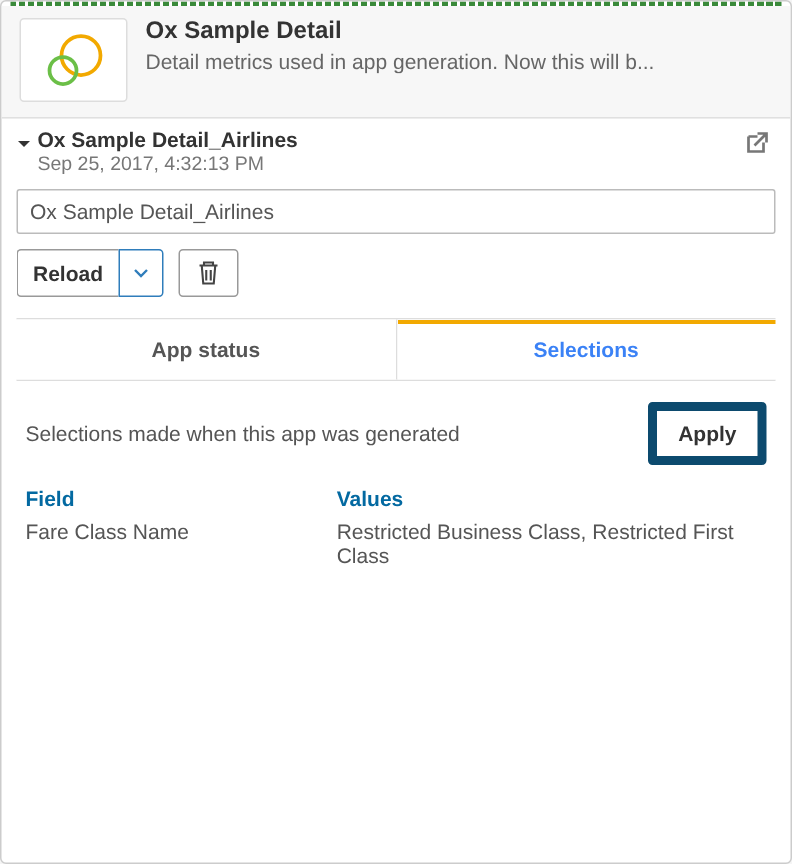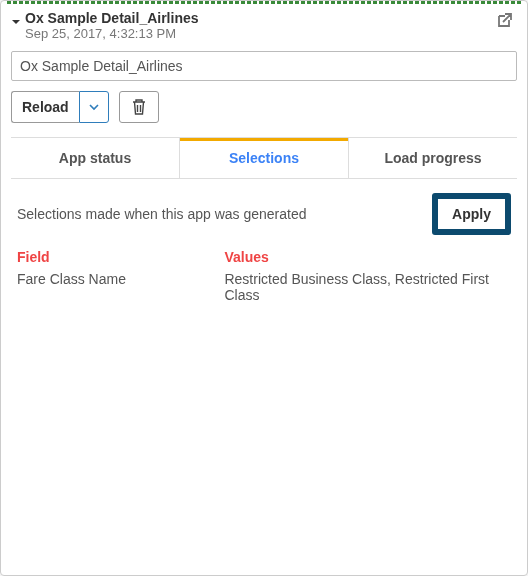--- a/index.html
+++ b/index.html
@@ -136,32 +136,44 @@
   border: 6px solid #0c4a6e;
   border-radius: 3px;
   font-size: 14px;
   font-weight: 700;
   color: #333;
   padding: 7px 14px;
   cursor: pointer;
 }
 .table { width: 100%; }
 .thead { display: flex; margin-bottom: 6px; }
-.th { font-size: 14px; font-weight: 700; color: #ef4444; }
+.th { font-size: 14px; font-weight: 700; color: #0369a1; }
 .th.field, .td.field { width: 42%; }
 .th.values, .td.values { width: 58%; }
 .trow { display: flex; margin-bottom: 6px; }
 .td { font-size: 14px; color: #555; padding-right: 8px; }
 </style>
 </head>
 <body>
 
 <div class="panel">
   <div class="top-green"></div>
 
+  <div class="header">
+    <div class="logo-box">
+      <svg width="48" height="40" viewBox="0 0 48 40">
+        <circle cx="29" cy="17" r="13" fill="none" stroke="#f2a900" stroke-width="2.5"></circle>
+        <circle cx="17" cy="27" r="9" fill="none" stroke="#6bbf47" stroke-width="2.5"></circle>
+      </svg>
+    </div>
+    <div class="header-text">
+      <div class="header-title">Ox Sample Detail</div>
+      <div class="header-desc">Detail metrics used in app generation. Now this will b...</div>
+    </div>
+  </div>
 
   <div class="sub-header">
     <div class="chevron">
       <svg width="10" height="10" viewBox="0 0 10 10">
         <path d="M1 3 L5 7 L9 3 Z" fill="#333"></path>
       </svg>
     </div>
     <div class="sub-header-text">
       <div class="sub-title">Ox Sample Detail_Airlines</div>
       <div class="sub-time">Sep 25, 2017, 4:32:13 PM</div>
@@ -187,21 +199,20 @@
     <button class="btn icon-btn">
       <svg width="16" height="18" viewBox="0 0 16 18">
         <path d="M2 4 h12 M5 4 V2 h6 v2 M3.5 4 l1 12 h7 l1-12 M6.5 7 v7 M9.5 7 v7" fill="none" stroke="#444" stroke-width="1.4"></path>
       </svg>
     </button>
   </div>
 
   <div class="tabs">
     <div class="tab">App status</div>
     <div class="tab active">Selections</div>
-    <div class="tab">Load progress</div>
   </div>
 
   <div class="content">
     <div class="sel-row">
       <div class="sel-desc">Selections made when this app was generated</div>
       <button class="apply-btn">Apply</button>
     </div>
 
     <div class="table">
       <div class="thead">

